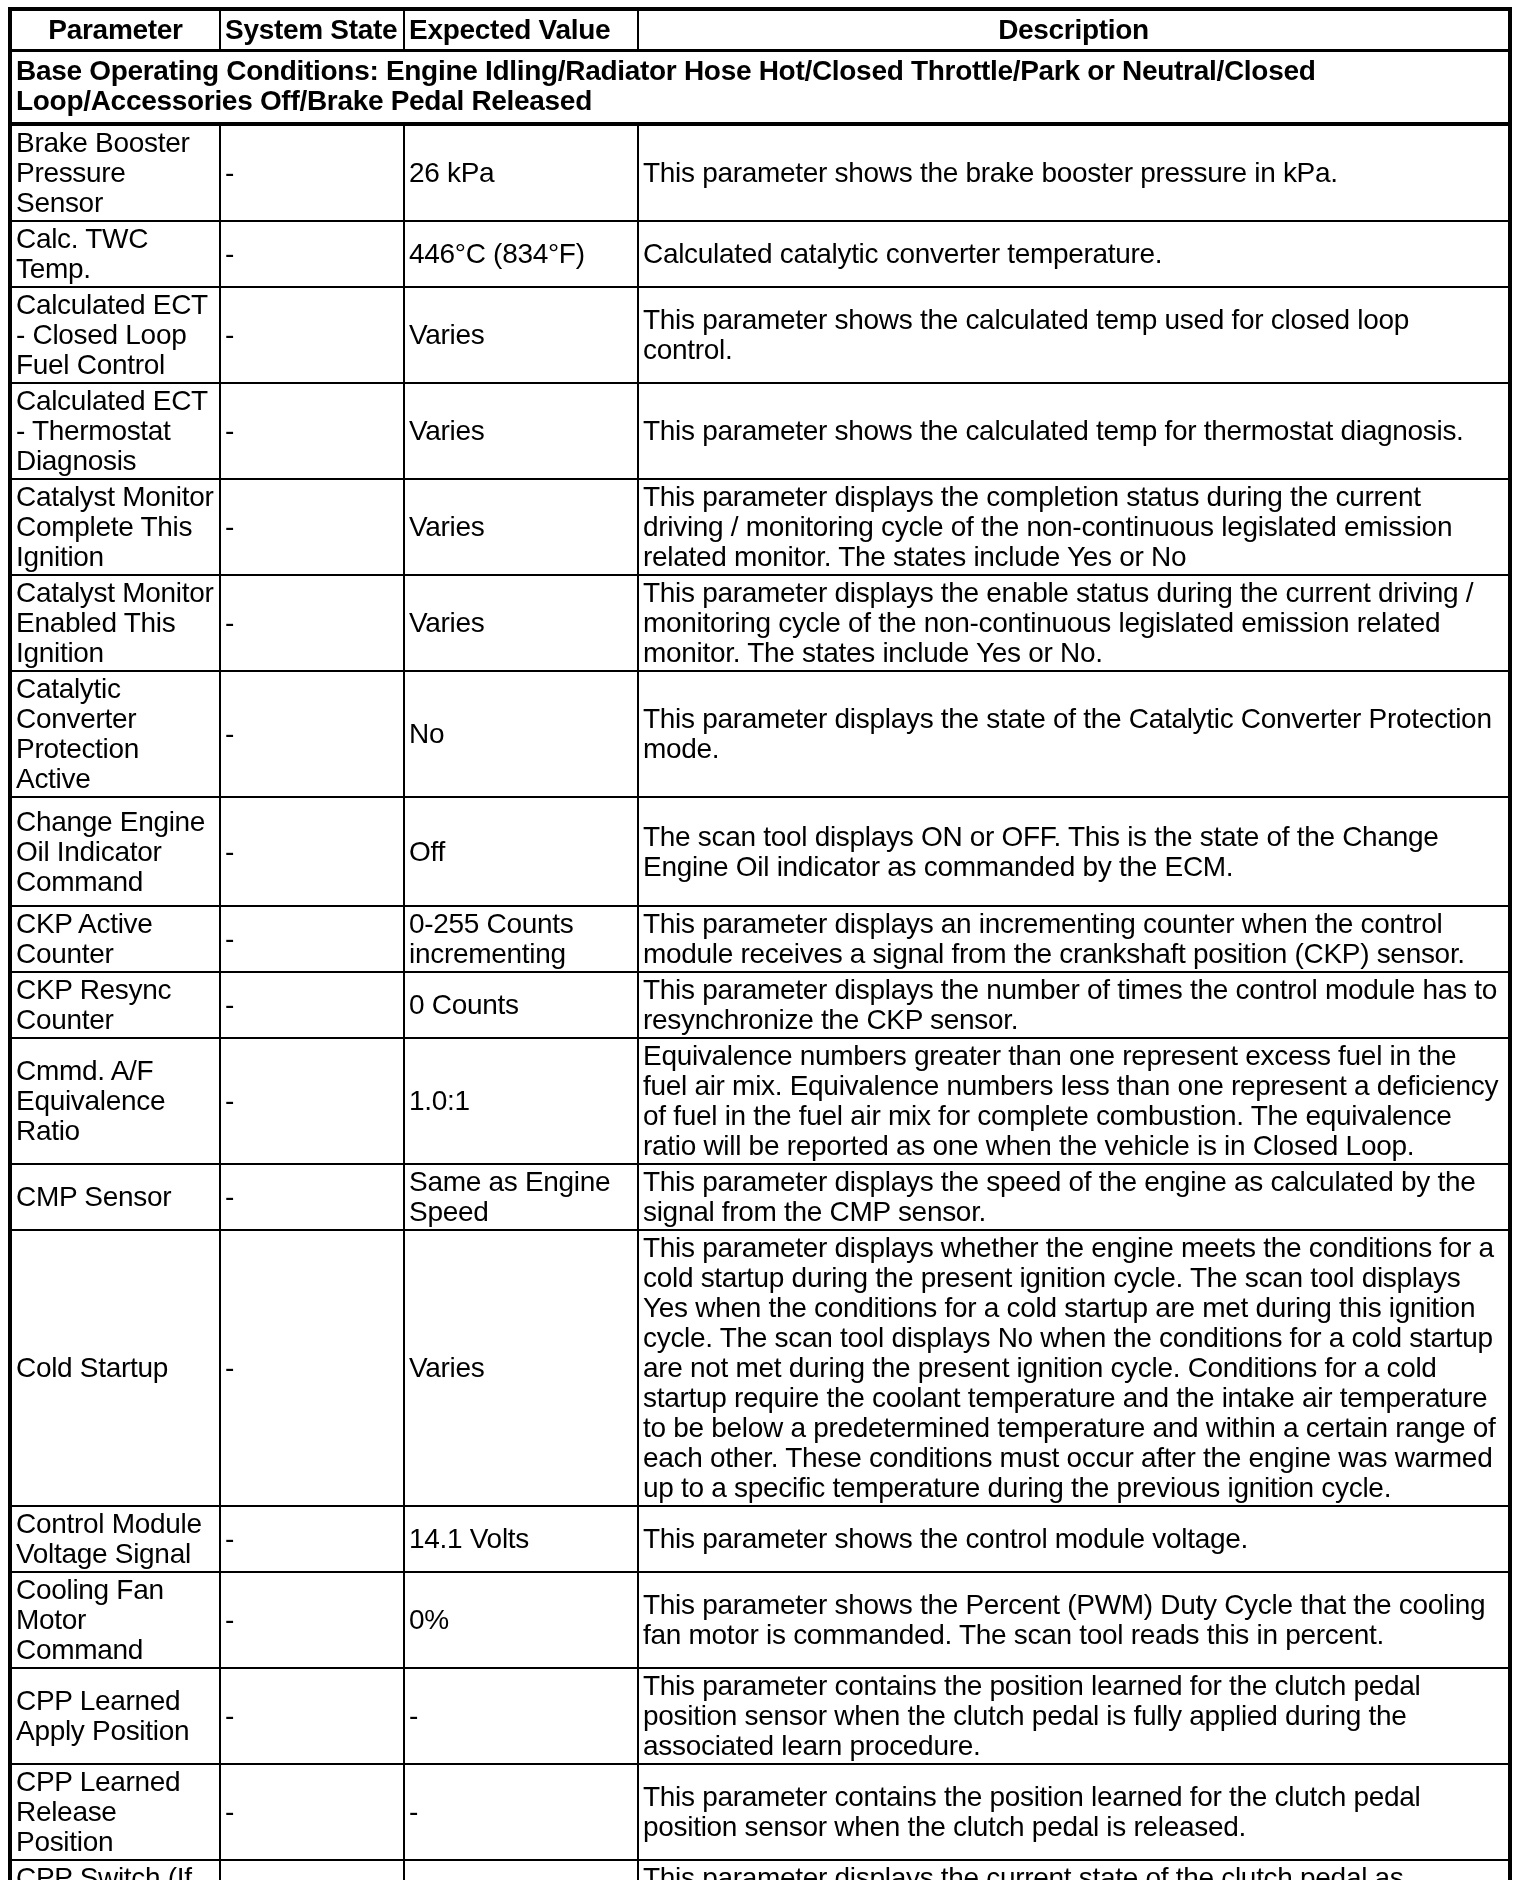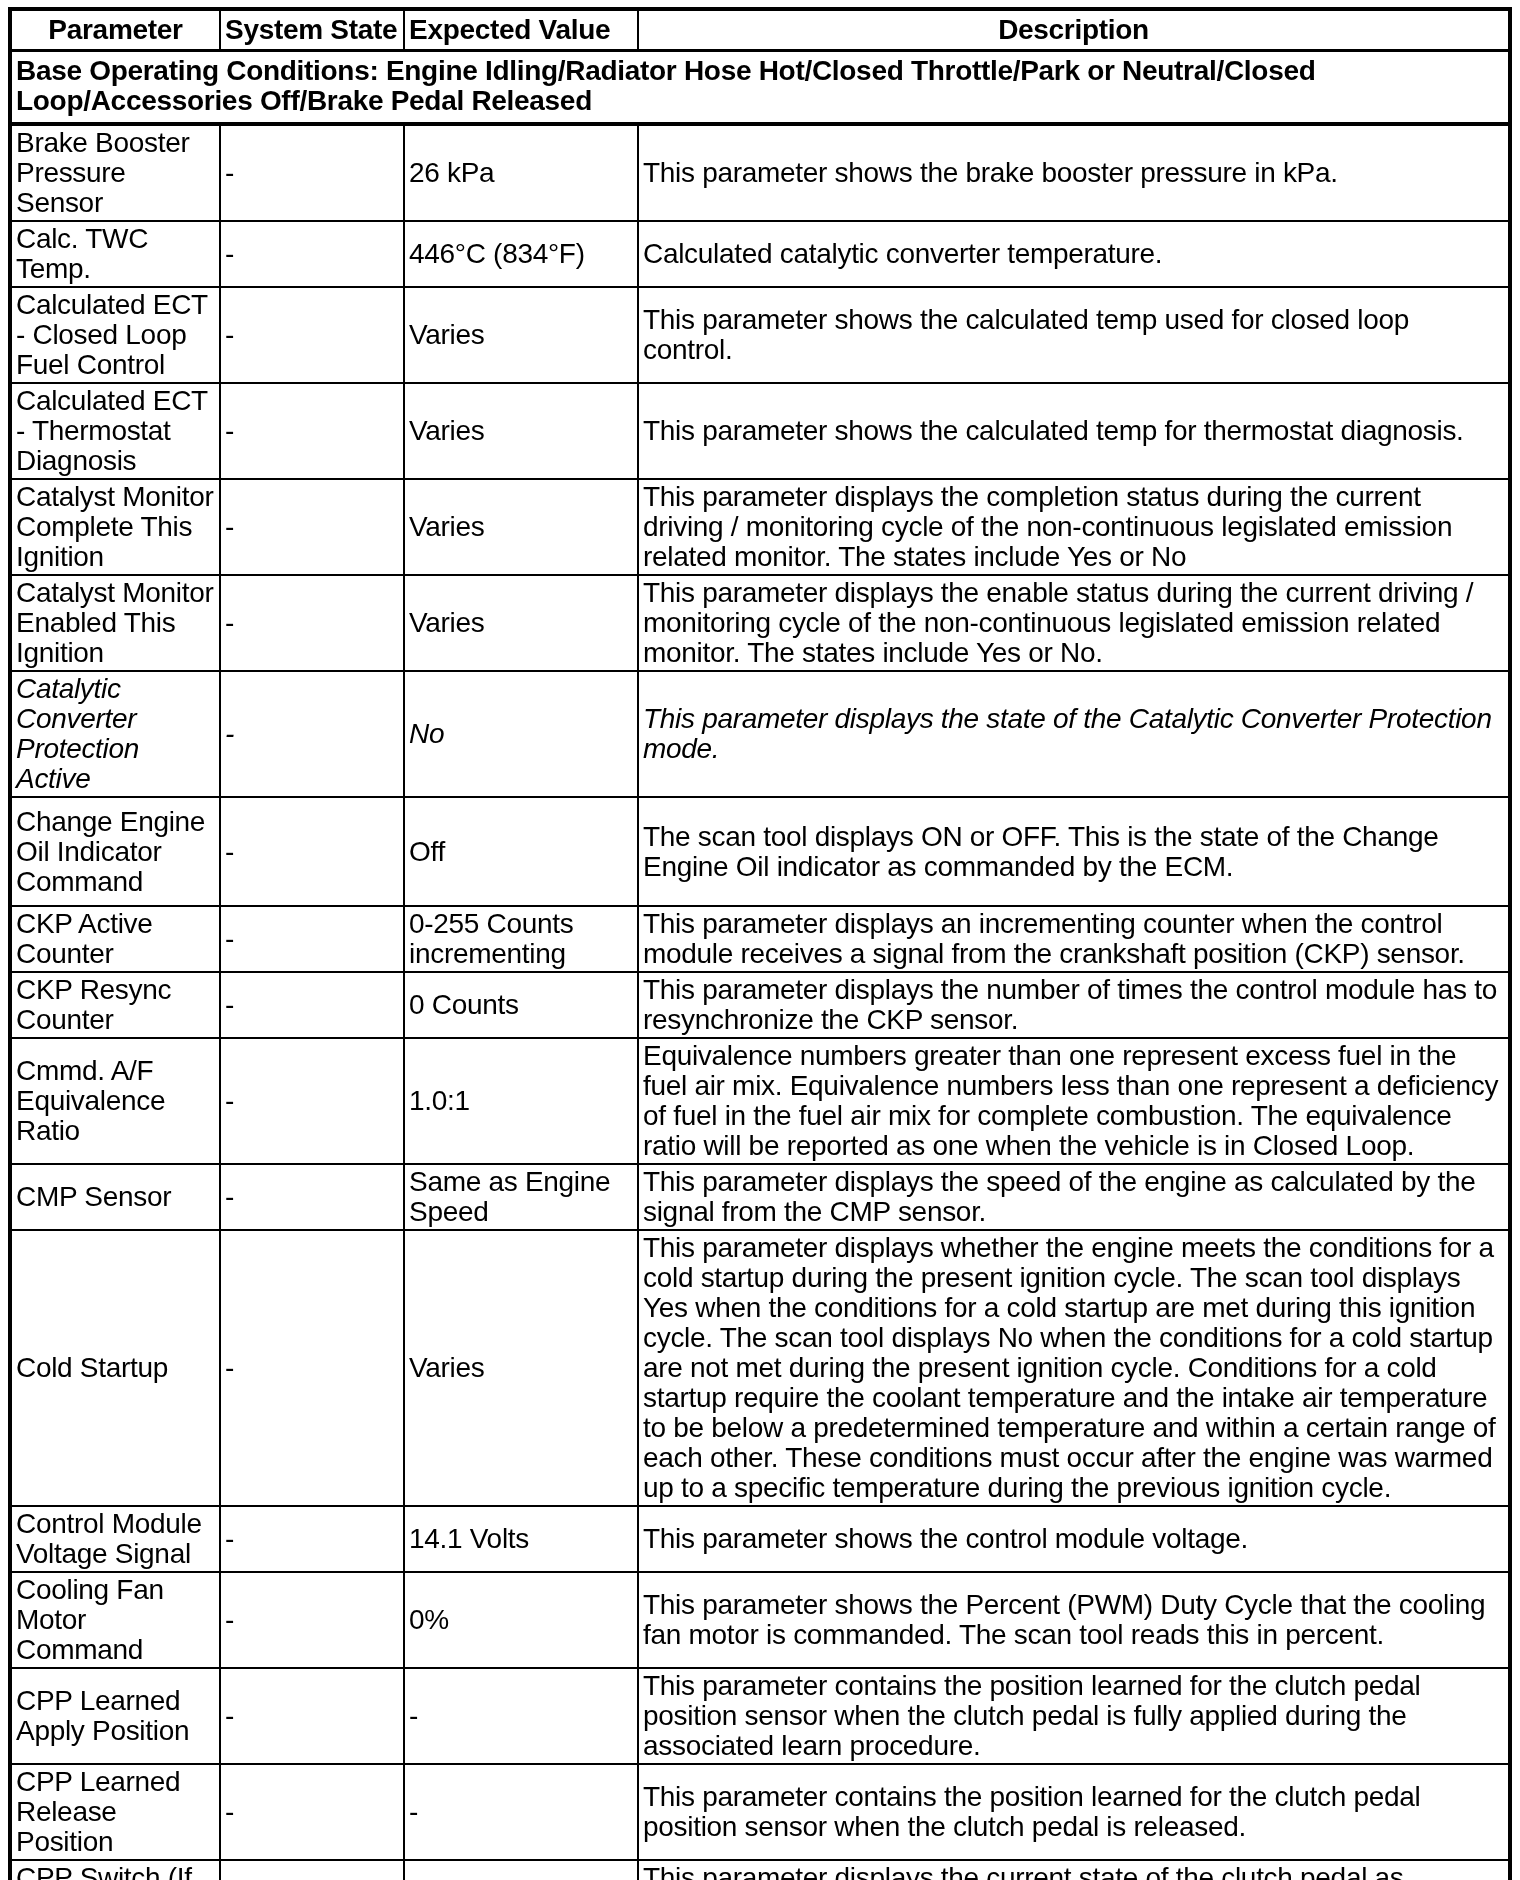--- a/index.html
+++ b/index.html
@@ -76,21 +76,21 @@
     <td>-</td>
     <td>Varies</td>
     <td>This parameter displays the completion status during the current driving / monitoring cycle of the non-continuous legislated emission related monitor. The states include Yes or No</td>
   </tr>
       <tr class="row" style="height: 86px;">
     <td>Catalyst Monitor Enabled This Ignition</td>
     <td>-</td>
     <td>Varies</td>
     <td>This parameter displays the enable status during the current driving / monitoring cycle of the non-continuous legislated emission related monitor. The states include Yes or No.</td>
   </tr>
-      <tr class="row" style="height: 95px; font-style: italic;">
+      <tr class="row" style="height: 95px;">
     <td>Catalytic Converter Protection Active</td>
     <td>-</td>
     <td>No</td>
     <td>This parameter displays the state of the Catalytic Converter Protection mode.</td>
   </tr>
       <tr class="row" style="height: 109px;">
     <td>Change Engine Oil Indicator Command</td>
     <td>-</td>
     <td>Off</td>
     <td>The scan tool displays ON or OFF. This is the state of the Change Engine Oil indicator as commanded by the ECM.</td>

